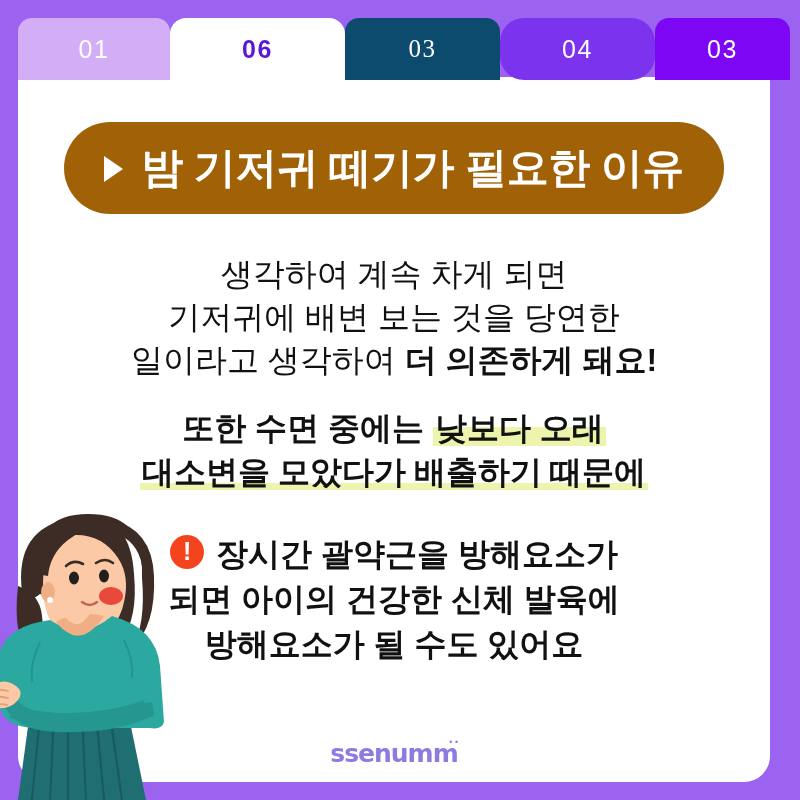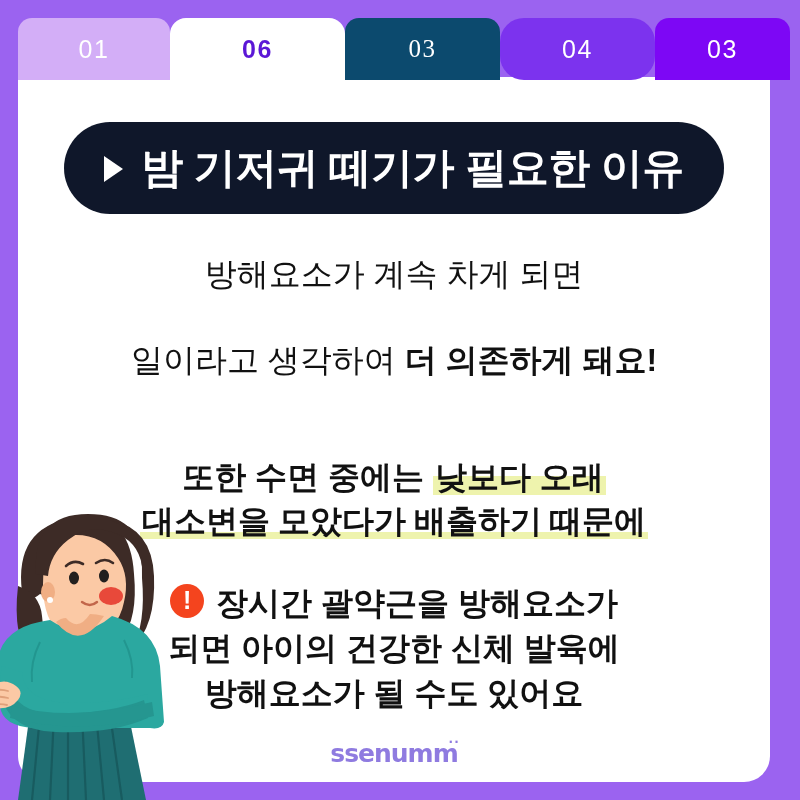--- a/index.html
+++ b/index.html
@@ -78,21 +78,21 @@
     background: #ffffff;
   }
 
   
   #title-banner {
     position: absolute;
     left: 46px;
     top: 45px;
     width: 660px;
     height: 92px;
-    background: #0f172a;
+    background: #a16207;
     border-radius: 46px;
     display: flex;
     align-items: center;
     justify-content: center;
     gap: 18px;
     padding: 0 26px;
     z-index: 3;
   }
 
   #title-banner .play-tri {
@@ -131,21 +131,21 @@
   #para-intro {
     font-size: 32px;
     font-weight: 400;
     margin-top: 16px;
   }
   #para-intro .em { font-weight: 700; }
 
   #para-highlight {
     font-size: 32px;
     font-weight: 700;
-    margin-top: 73px;
+    margin-top: 24px;
     line-height: 1.38;
   }
 
   .hl {
     background: linear-gradient(to top, #EEF3AD 52%, transparent 52%);
     padding: 0 2px;
   }
   .hl-full {
     background: linear-gradient(to top, #EEF3AD 20%, transparent 20%);
     padding: 0 2px;
@@ -245,22 +245,22 @@
   <div id="content-card">
 
     <div id="title-banner">
       <span class="play-tri"></span>
       <span id="title-text">밤 기저귀 떼기가 필요한 이유</span>
     </div>
 
     <div id="body-area">
 
       <p class="para" id="para-intro">
-        <span>방해요소가 계속 차게 되면</span><br>
-        <br>
+        <span>생각하여 계속 차게 되면</span><br>
+        <span>기저귀에 배변 보는 것을 당연한</span><br>
         <span>일이라고 생각하여 </span><span class="em">더 의존하게 돼요!</span>
       </p>
 
       <p class="para" id="para-highlight">
         <span>또한 수면 중에는 </span><span class="hl">낮보다 오래</span><br>
         <span class="hl-full">대소변을 모았다가 배출하기 때문에</span>
       </p>
 
       <p class="para" id="para-warn">
         <span class="warn-line1">

